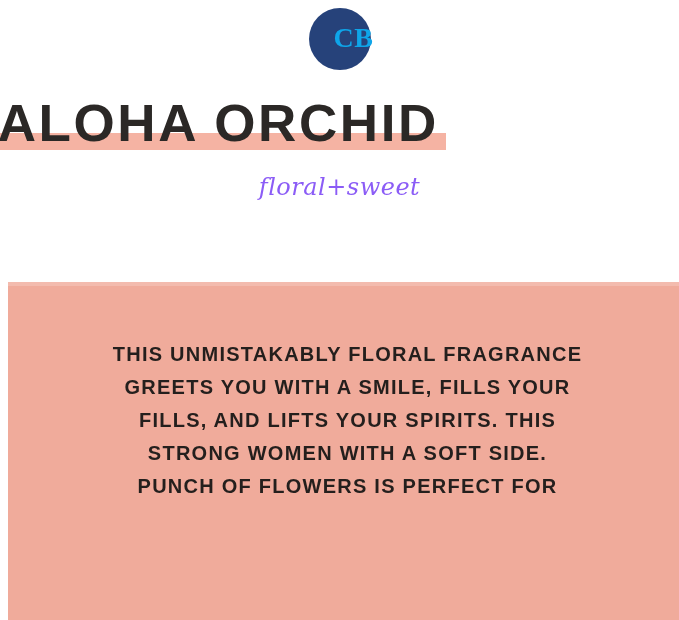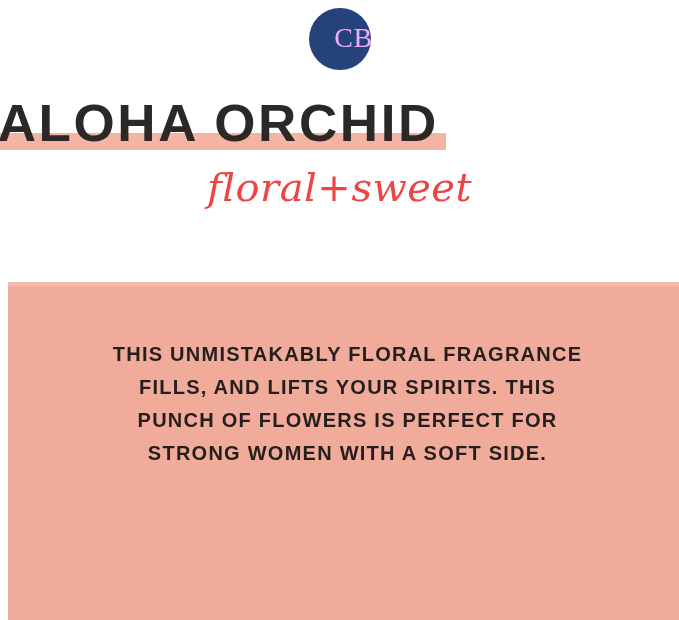--- a/index.html
+++ b/index.html
@@ -36,26 +36,26 @@
     width: 62px;
     height: 62px;
     border-radius: 50%;
     background: #26427a;
     display: flex;
     align-items: center;
     justify-content: center;
     box-sizing: border-box;
   }
   .logo-text {
-    color: #f0abfc;
+    color: #0ea5e9;
     font-family: "Liberation Serif", serif;
     font-size: 28px;
     line-height: 1;
     letter-spacing: 0.5px;
-    font-weight: 400;
+    font-weight: 700;
     transform: translateY(-1px);
     margin-left: 28px;
   }
 
   
   .title-block {
     position: absolute;
     left: 0;
     top: 92px;
     width: 679px;
@@ -94,23 +94,23 @@
 
   
   .subtitle {
     position: absolute;
     left: 0;
     top: 163px;
     width: 679px;
     text-align: center;
     font-family: "DejaVu Serif", serif;
     font-style: italic;
-    font-size: 40px;
+    font-size: 24px;
     line-height: 48px;
-    color: #ef4444;
+    color: #8b5cf6;
     letter-spacing: 0.5px;
   }
 
   
   .peach-panel {
     position: absolute;
     left: 0;
     top: 282px;
     width: 679px;
     height: 338px;
@@ -162,19 +162,20 @@
       <span class="title-text">ALOHA ORCHID</span>
     </span>
   </div>
 
   <div class="subtitle">floral+sweet</div>
 
   <div class="peach-panel">
     <div class="peach-top-edge"></div>
     <div class="body-copy">
       <span class="body-line">THIS UNMISTAKABLY FLORAL FRAGRANCE</span>
+      <span class="body-line">GREETS YOU WITH A SMILE, FILLS YOUR</span>
       <span class="body-line">FILLS, AND LIFTS YOUR SPIRITS. THIS</span>
+      <span class="body-line">STRONG WOMEN WITH A SOFT SIDE.</span>
       <span class="body-line">PUNCH OF FLOWERS IS PERFECT FOR</span>
-      <span class="body-line">STRONG WOMEN WITH A SOFT SIDE.</span>
     </div>
   </div>
 
 </div>
 
 </body></html>

